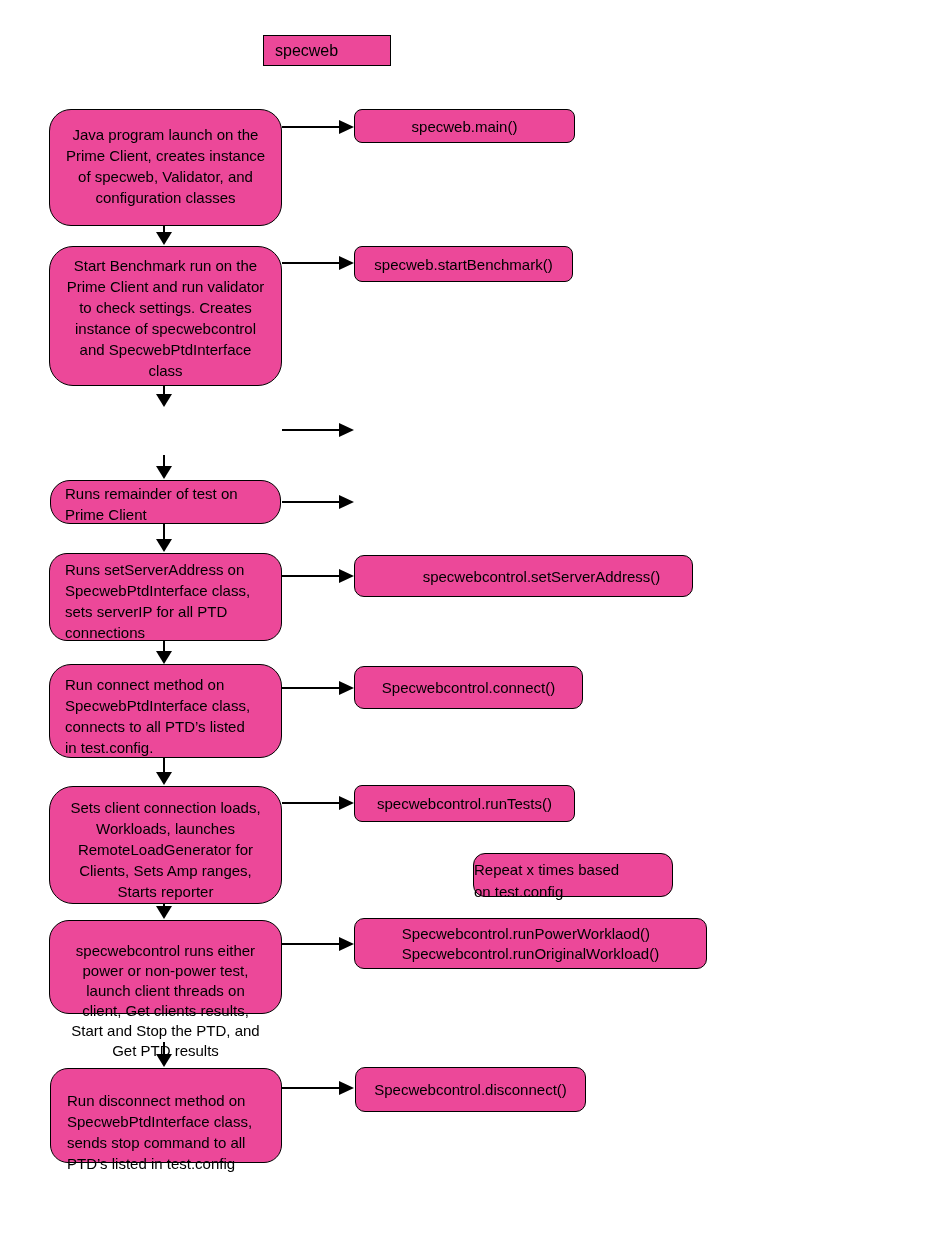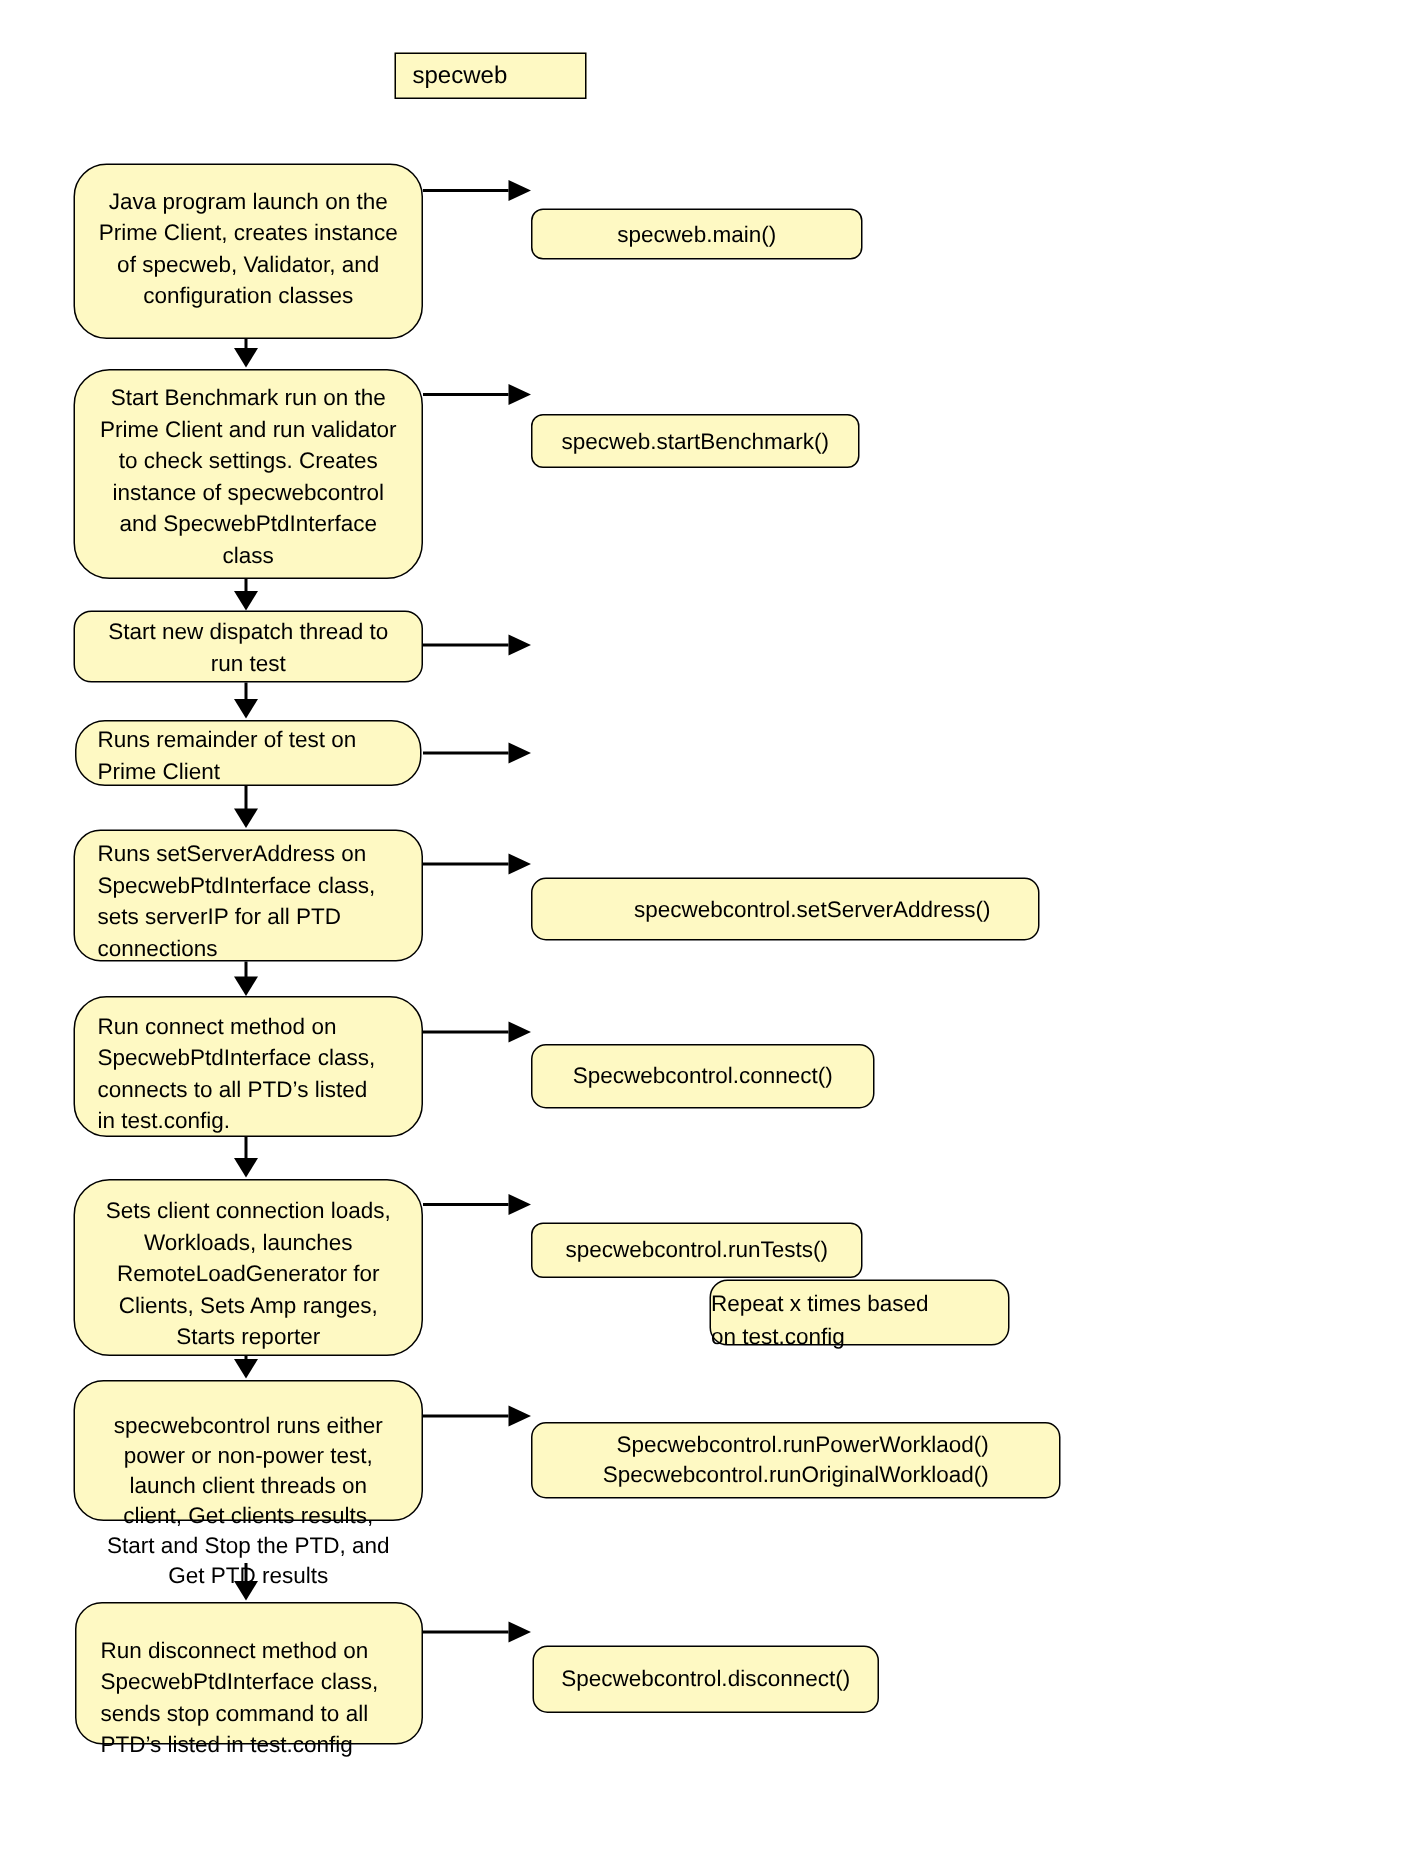--- a/index.html
+++ b/index.html
@@ -9,27 +9,27 @@
     height: 1243px;
     background: #ffffff;
     font-family: "Liberation Sans", sans-serif;
     color: #000000;
     overflow: hidden;
   }
   .box {
     position: absolute;
     box-sizing: border-box;
     border: 1px solid #000000;
-    background: #fef9c3;
+    background: #ec4899;
     font-size: 15px;
     line-height: 21px;
     white-space: pre;
   }
   .tc { text-align: center; }
-  .flexc { display:flex; align-items:center; justify-content:center; text-align:right;margin-top:30px; }
+  .flexc { display:flex; align-items:center; justify-content:center; text-align:left; }
 
   .title { left:263px; top:35px; width:128px; height:31px; font-size:16px; line-height:29px; padding-left:11px; }
 
   .L1 { left:49px;  top:109px;  width:233px; height:117px; border-radius:22px; padding-top:14px; }
   .L2 { left:49px;  top:246px;  width:233px; height:140px; border-radius:24px; padding-top:8px; }
   .L3 { left:49px;  top:407px;  width:233px; height:48px;  border-radius:12px; padding-top:3px; }
   .L4 { left:50px;  top:480px;  width:231px; height:44px;  border-radius:20px; padding:2px 0 1px 14px; }
   .L5 { left:49px;  top:553px;  width:233px; height:88px;  border-radius:18px; padding:5px 0 0 15px; }
   .L6 { left:49px;  top:664px;  width:233px; height:94px;  border-radius:22px; padding:9px 0 0 15px; }
   .L7 { left:49px;  top:786px;  width:233px; height:118px; border-radius:24px; padding-top:10px; }
@@ -67,22 +67,20 @@
   <div class="box L1 tc">Java program launch on the
 Prime Client, creates instance
 of specweb, Validator, and
 configuration classes</div>
   <div class="box L2 tc">Start Benchmark run on the
 Prime Client and run validator
 to check settings. Creates
 instance of specwebcontrol
 and SpecwebPtdInterface
 class</div>
-  <div class="box L3 tc">Start new dispatch thread to
-run test</div>
   <div class="box L4">Runs remainder of test on
 Prime Client</div>
   <div class="box L5">Runs setServerAddress on
 SpecwebPtdInterface class,
 sets serverIP for all PTD
 connections</div>
   <div class="box L6">Run connect method on
 SpecwebPtdInterface class,
 connects to all PTD’s listed
 in test.config.</div>

